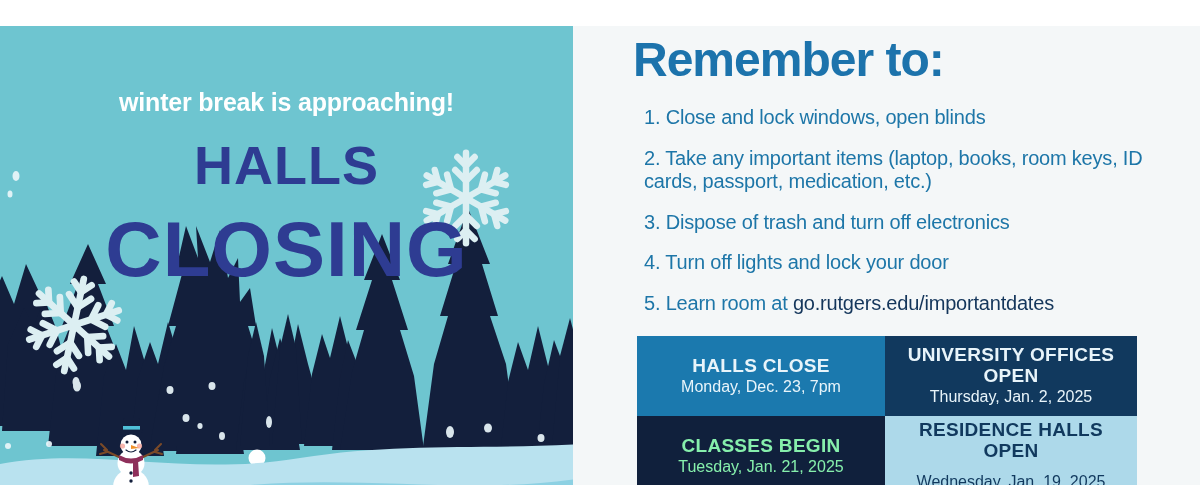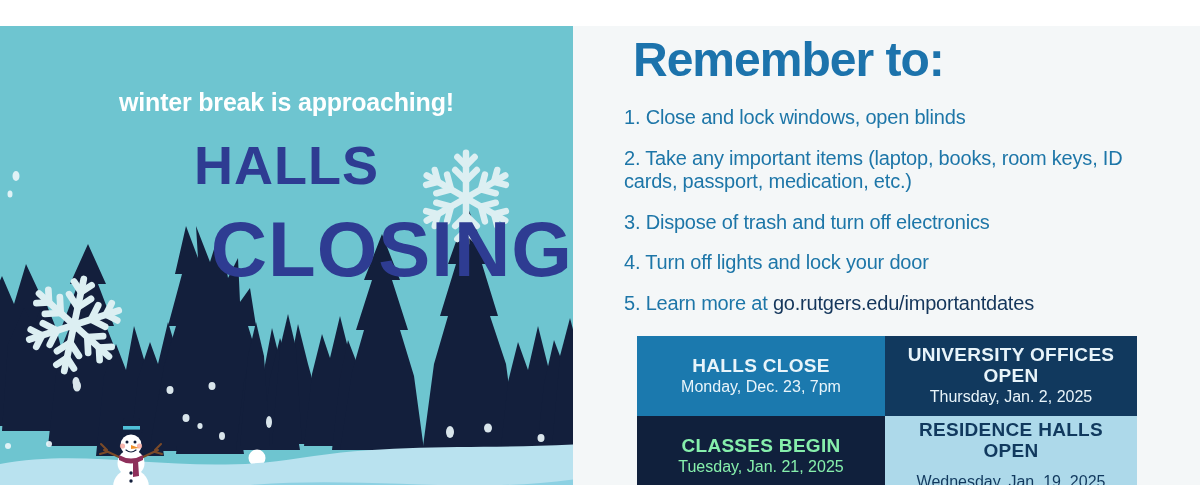--- a/index.html
+++ b/index.html
@@ -57,21 +57,21 @@
     font-weight: bold;
     letter-spacing: 1px;
     line-height: 1;
     z-index: 5;
   }
   .closing-word {
     position: absolute;
     top: 184px;
     left: 0;
     width: 573px;
-    text-align: right;
+    text-align: center;
     color: #2E3C92;
     font-size: 78px;
     font-weight: bold;
     letter-spacing: 1px;
     line-height: 1;
     z-index: 7;
   }
   .flake {
     position: absolute;
     z-index: 6;
@@ -92,21 +92,21 @@
     left: 60px;
     top: 8px;
     color: #1C73AC;
     font-size: 48px;
     font-weight: bold;
     letter-spacing: -1px;
     line-height: 1.1;
   }
   #steps {
     position: absolute;
-    left: 51px;
+    left: 71px;
     top: 80px;
     width: 520px;
   }
   .step {
     color: #1D76A8;
     font-size: 20px;
     line-height: 1.18;
     margin-bottom: 17px;
     letter-spacing: -0.2px;
   }
@@ -362,21 +362,21 @@
       <div class="step">
         <span>3.</span>
         <span>Dispose of trash and turn off electronics</span>
       </div>
       <div class="step">
         <span>4.</span>
         <span>Turn off lights and lock your door</span>
       </div>
       <div class="step">
         <span>5.</span>
-        <span>Learn more at </span><span class="url">go.rutgers.edu/importantdates</span>
+        <span>Learn room at </span><span class="url">go.rutgers.edu/importantdates</span>
       </div>
     </div>
 
     <div id="dates-grid">
       <div class="date-cell cell-a">
         <div class="cell-title">HALLS CLOSE</div>
         <div class="cell-date">Monday, Dec. 23, 7pm</div>
       </div>
       <div class="date-cell cell-b">
         <div class="cell-title">UNIVERSITY OFFICES OPEN</div>

